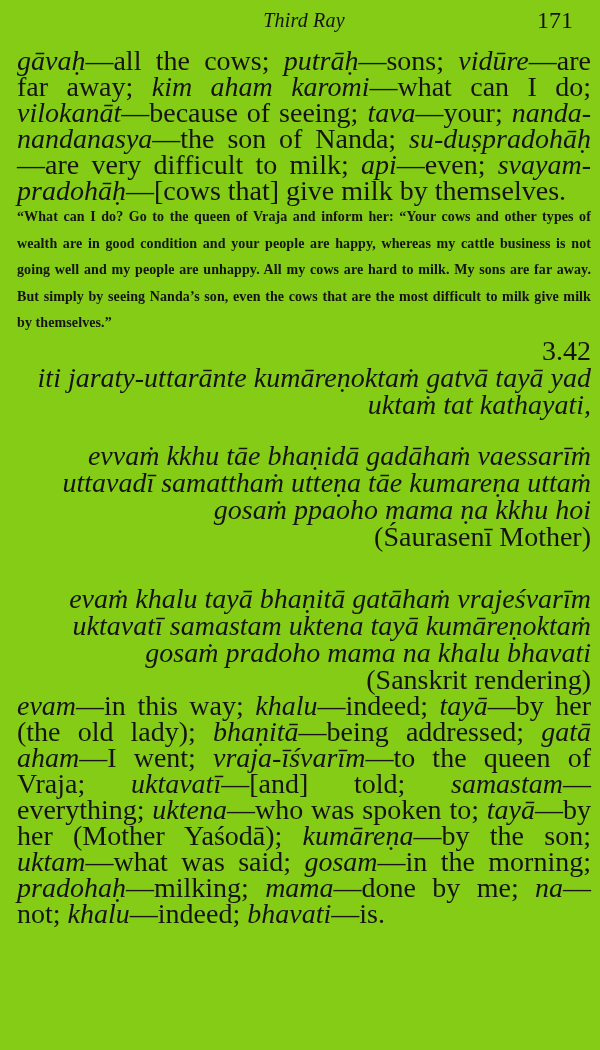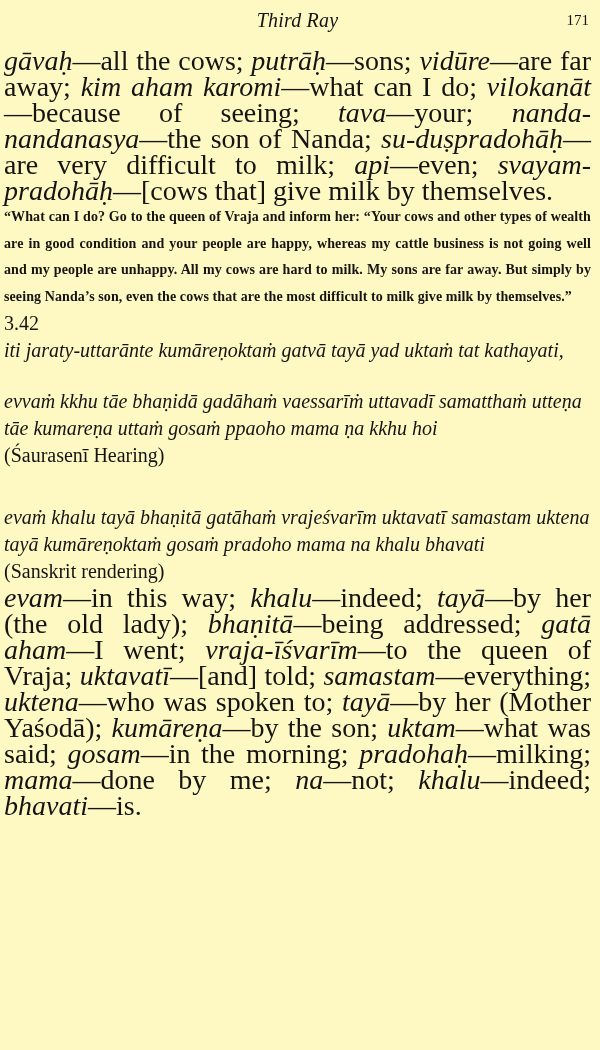--- a/index.html
+++ b/index.html
@@ -5,58 +5,58 @@
   html, body { margin: 0; padding: 0; }
   body {
     width: 600px; height: 1050px;
     background: #e9e8e4;
     font-family: "Liberation Serif", "DejaVu Serif", serif;
   }
   .page {
     position: relative;
     width: 600px; height: 1050px;
     box-sizing: border-box;
-    padding: 8px 9px 0 4px;
-    background: #fef9c3;
+    padding: 8px 9px 0 17px;
+    background: #84cc16;
     color: #161412;
     overflow: hidden;
   }
   .header {
     position: relative;
     height: 24px;
     line-height: 24px;
     text-align: center;
     font-size: 20px;
     margin-bottom: 16px;
   }
   .running-title { font-style: italic; letter-spacing: 0.2px; }
   .page-number {
     position: absolute;
-    right: 2px; top: 0;
+    right: 18px; top: 0;
     font-style: normal;
-    font-size: 15px;
+    font-size: 24px;
     margin-left: 9px;
   }
   p.body {
     margin: 0;
     font-size: 28px;
     line-height: 26px;
     text-align: justify;
   }
   p.body .it { font-style: italic; }
   .mb-para { margin-bottom: 26px; }
   p.bold {
     font-weight: 700;
     font-size: 14px;
     line-height: 26.5px;
     letter-spacing: 0.1px;
   }
   .verse-block {
-    text-align: left;
-    font-size: 20px;
+    text-align: right;
+    font-size: 28px;
     line-height: 27px;
   }
   .verse-number { font-style: normal; }
   .verse-line.it { font-style: italic; }
   .vb-1 { margin-bottom: 24px; }
   .vb-2 { margin-bottom: 35px; }
   .vb-3 { }
   .w4w-2 { line-height: 25px; margin-bottom: 28px; }
 </style>
 </head>
@@ -73,21 +73,21 @@
 
   <p class="body bold mb-para">“What can I do? Go to the queen of Vraja and inform her: “Your cows and other types of wealth are in good condition and your people are happy, whereas my cattle business is not going well and my people are unhappy. All my cows are hard to milk. My sons are far away. But simply by seeing Nanda’s son, even the cows that are the most difficult to milk give milk by themselves.”</p>
 
   <div class="verse-block vb-1">
     <div class="verse-number">3.42</div>
     <div class="verse-line it">iti jaraty-uttarānte kumāreṇoktaṁ gatvā tayā yad uktaṁ tat kathayati,</div>
   </div>
 
   <div class="verse-block vb-2">
     <div class="verse-line it">evvaṁ kkhu tāe bhaṇidā gadāhaṁ vaessarīṁ uttavadī samatthaṁ utteṇa tāe kumareṇa uttaṁ gosaṁ ppaoho mama ṇa kkhu hoi</div>
-    <div class="verse-line">(Śaurasenī Hearing)</div>
+    <div class="verse-line">(Śaurasenī Mother)</div>
   </div>
 
   <div class="verse-block vb-3">
     <div class="verse-line it">evaṁ khalu tayā bhaṇitā gatāhaṁ vrajeśvarīm uktavatī samastam uktena tayā kumāreṇoktaṁ gosaṁ pradoho mama na khalu bhavati</div>
     <div class="verse-line">(Sanskrit rendering)</div>
   </div>
 
   <p class="body w4w-2"><span class="it">evam</span><span>—in this way; </span><span class="it">khalu</span><span>—indeed; </span><span class="it">tayā</span><span>—by her (the old lady); </span><span class="it">bhaṇitā</span><span>—being addressed; </span><span class="it">gatā aham</span><span>—I went; </span><span class="it">vraja-īśvarīm</span><span>—to the queen of Vraja; </span><span class="it">uktavatī</span><span>—[and] told; </span><span class="it">samastam</span><span>—everything; </span><span class="it">uktena</span><span>—who was spoken to; </span><span class="it">tayā</span><span>—by her (Mother Yaśodā); </span><span class="it">kumāreṇa</span><span>—by the son; </span><span class="it">uktam</span><span>—what was said; </span><span class="it">gosam</span><span>—in the morning; </span><span class="it">pradohaḥ</span><span>—milking; </span><span class="it">mama</span><span>—done by me; </span><span class="it">na</span><span>—not; </span><span class="it">khalu</span><span>—indeed; </span><span class="it">bhavati</span><span>—is.</span></p>
 
 

